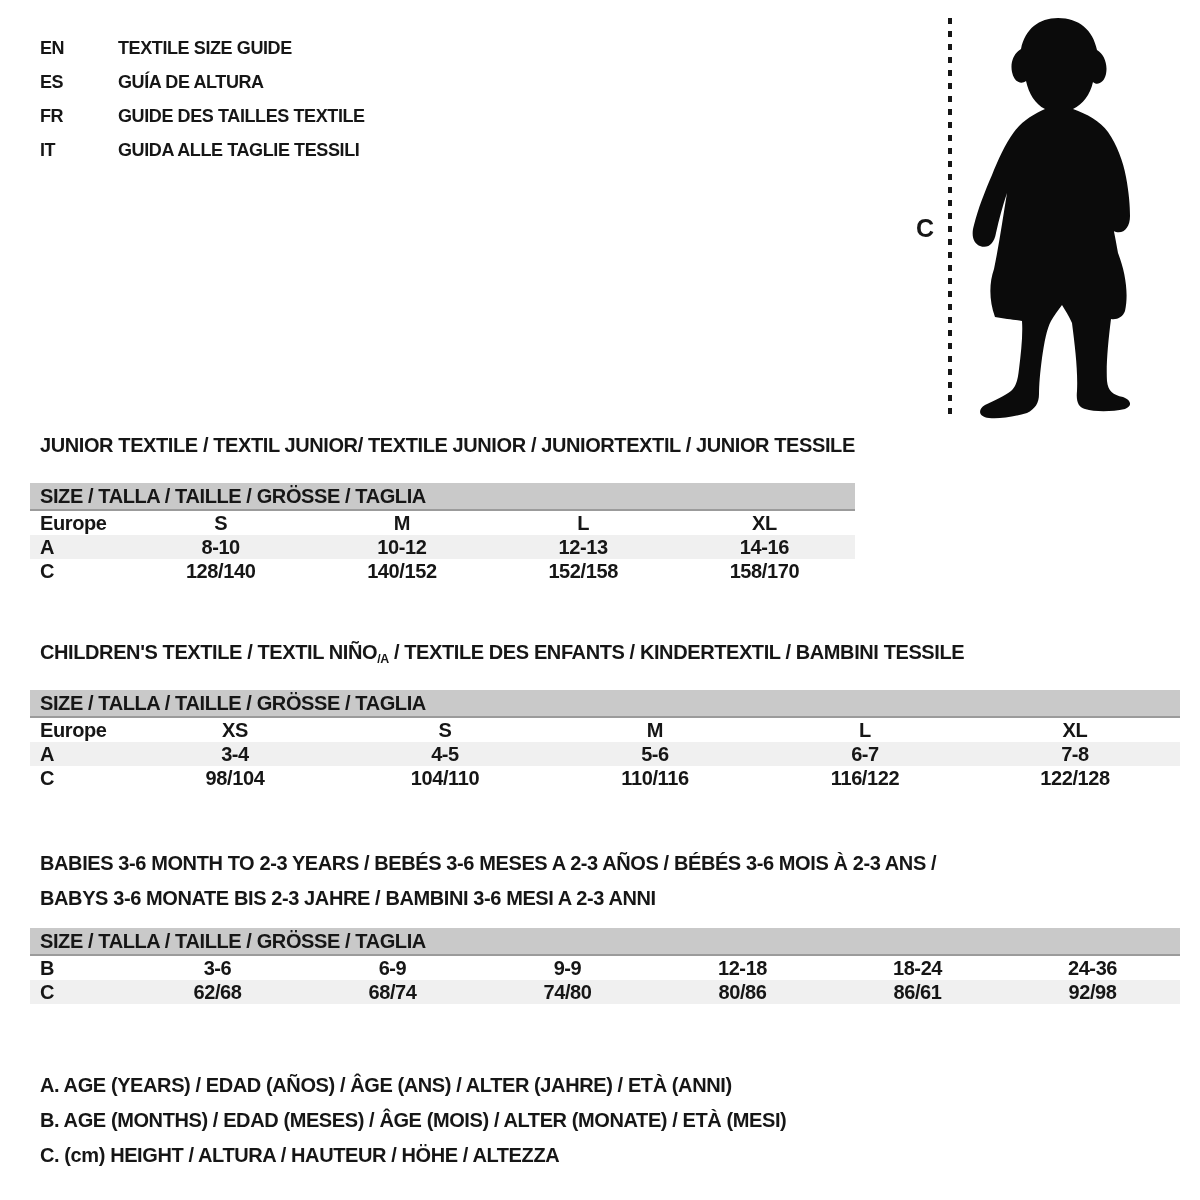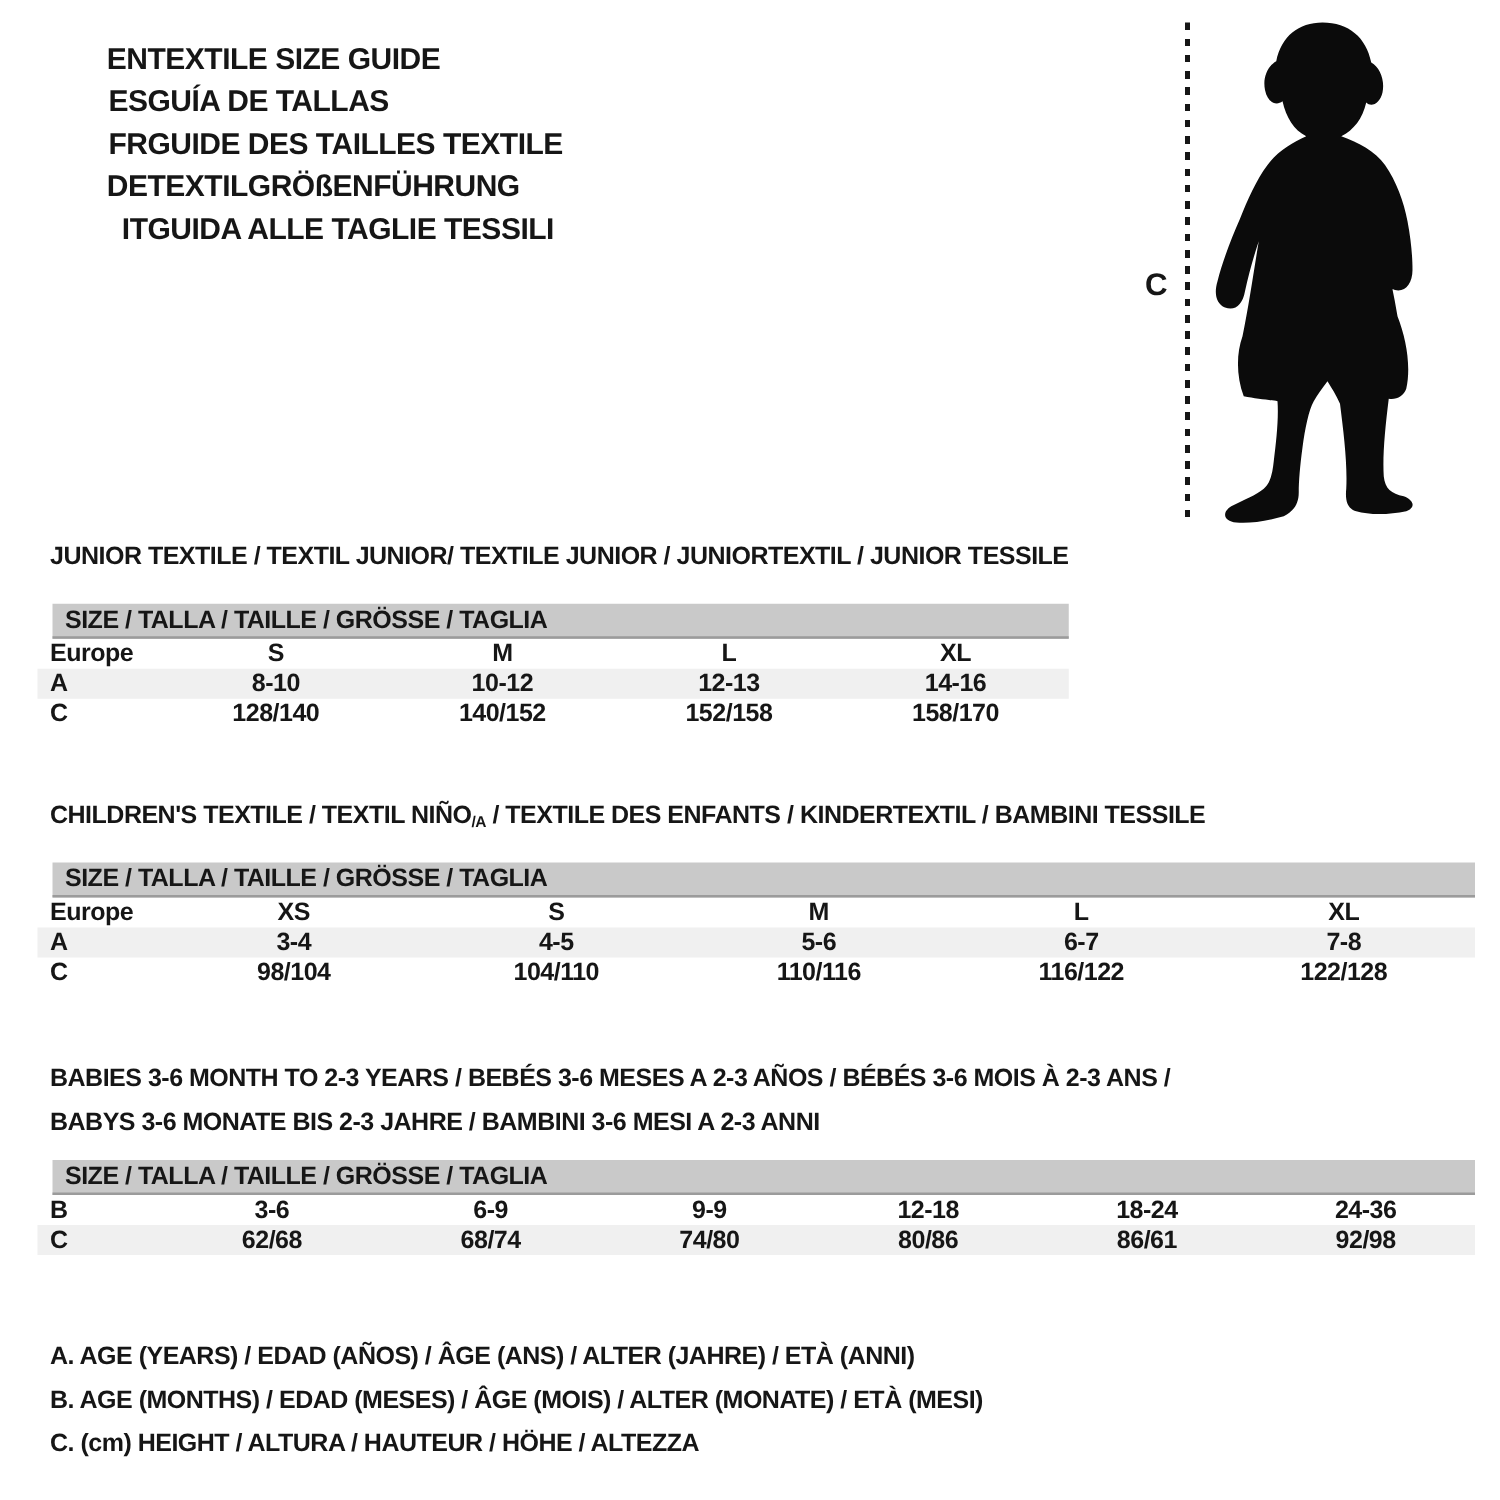--- a/index.html
+++ b/index.html
@@ -10,21 +10,21 @@
     font-weight: 700;
     color: #161616;
     position: relative;
     overflow: hidden;
     letter-spacing: -0.4px;
   }
   #canvas { position: absolute; inset: 0; width: 1200px; height: 1200px; }
 
   
   .lang-list { position: absolute; left: 40px; top: 31px; }
-  .lang-row { display: flex; line-height: 34px; font-size: 24px; text-align: right; }
+  .lang-row { display: flex; line-height: 34px; font-size: 18px; }
   .lang-code { width: 78px; flex: 0 0 78px; }
   .lang-title { white-space: nowrap; }
 
   
   .measure-line {
     position: absolute; left: 948px; top: 18px;
     width: 4px; height: 400px;
     background: repeating-linear-gradient(to bottom, #161616 0px, #161616 6px, transparent 6px, transparent 13px);
   }
   .measure-label {
@@ -39,21 +39,20 @@
   .two-line div { line-height: 35px; }
 
   
   .size-table { position: absolute; left: 30px; }
   .band {
     height: 28px; background: #c9c9c9;
     border-bottom: 2px solid #9b9b9b;
     display: flex; align-items: center;
     padding-left: 10px; box-sizing: border-box;
     font-size: 20px;
-    margin-left: 12px;
   }
   .trow { display: flex; align-items: center; height: 24px; font-size: 20px; }
   .trow.shaded { background: #f0f0f0; }
   .tlabel { width: 100px; flex: 0 0 100px; padding-left: 10px; box-sizing: border-box; }
   .tcell { flex: 1 1 0; text-align: center; white-space: nowrap; }
 
   
   .footnotes { position: absolute; left: 40px; top: 1068px; font-size: 20px; }
   .footnotes div { line-height: 35px; white-space: nowrap; }
 </style>
@@ -62,29 +61,25 @@
 
 <div id="canvas">
 
   <div class="lang-list">
     <div class="lang-row">
       <span class="lang-code">EN</span>
       <span class="lang-title">TEXTILE SIZE GUIDE</span>
     </div>
     <div class="lang-row">
       <span class="lang-code">ES</span>
-      <span class="lang-title">GUÍA DE TALLAS</span>
+      <span class="lang-title">GUÍA DE ALTURA</span>
     </div>
     <div class="lang-row">
       <span class="lang-code">FR</span>
       <span class="lang-title">GUIDE DES TAILLES TEXTILE</span>
-    </div>
-    <div class="lang-row">
-      <span class="lang-code">DE</span>
-      <span class="lang-title">TEXTILGRÖßENFÜHRUNG</span>
     </div>
     <div class="lang-row">
       <span class="lang-code">IT</span>
       <span class="lang-title">GUIDA ALLE TAGLIE TESSILI</span>
     </div>
   </div>
 
   <div class="measure-line"></div>
   <div class="measure-label">C</div>
   <svg class="silhouette" viewBox="0 0 200 420" xmlns="http://www.w3.org/2000/svg">

